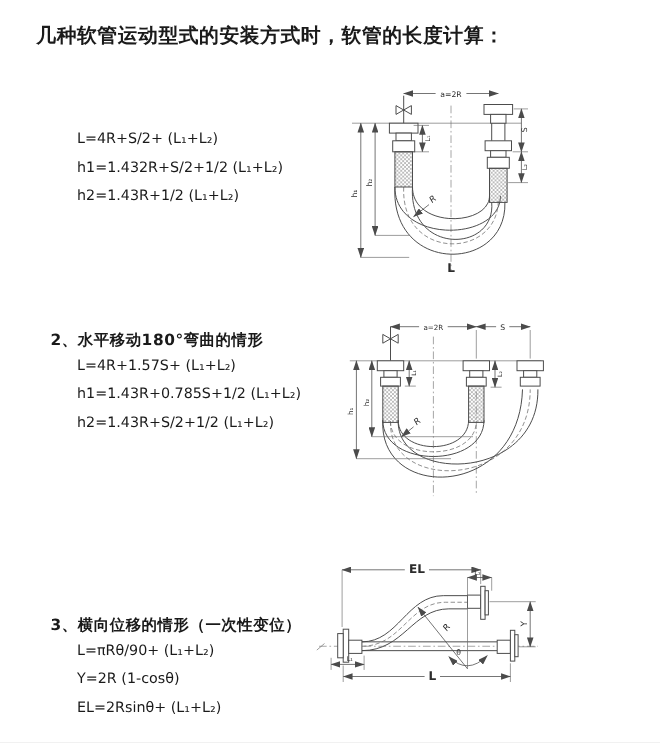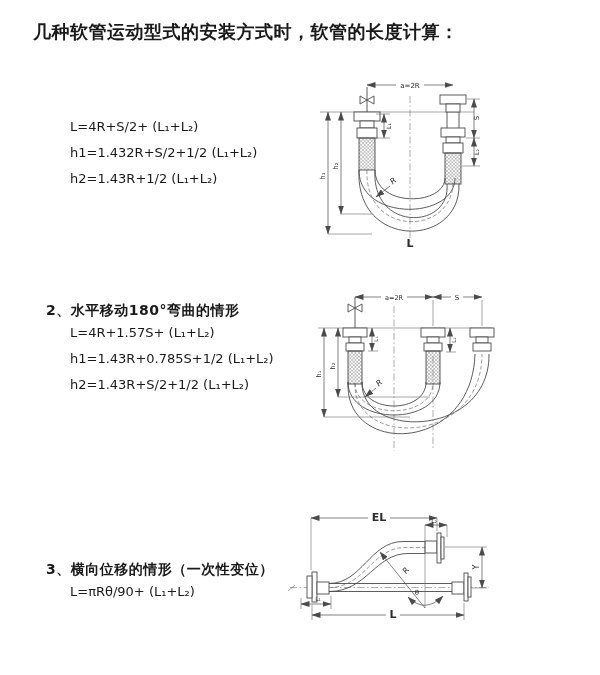--- a/index.html
+++ b/index.html
@@ -38,20 +38,22 @@
   <section class="sec s2">
     <div class="heading">2、水平移动180°弯曲的情形</div>
     <div class="formula">L=4R+1.57S+ (L₁+L₂)</div>
     <div class="formula">h1=1.43R+0.785S+1/2 (L₁+L₂)</div>
     <div class="formula">h2=1.43R+S/2+1/2 (L₁+L₂)</div>
   </section>
 
   <section class="sec s3">
     <div class="heading">3、横向位移的情形（一次性变位）</div>
     <div class="formula">L=πRθ/90+ (L₁+L₂)</div>
+    <div class="formula">Y=2R (1-cosθ)</div>
+    <div class="formula">EL=2Rsinθ+ (L₁+L₂)</div>
   </section>
 
   <div class="diag d1">
   <svg width="285" height="185" viewBox="0 0 285 185">
     <defs>
       <marker id="a1" markerWidth="9" markerHeight="6" refX="8.5" refY="3" orient="auto-start-reverse" markerUnits="userSpaceOnUse">
         <path d="M0,0 L9,3 L0,6 Z" fill="#4b4b4b"></path>
       </marker>
       <pattern id="b1" width="3.5" height="3.5" patternUnits="userSpaceOnUse">
         <path d="M0,3.5 L3.5,0 M0,0 L3.5,3.5" stroke="#8a8a8a" stroke-width="0.5"></path>

